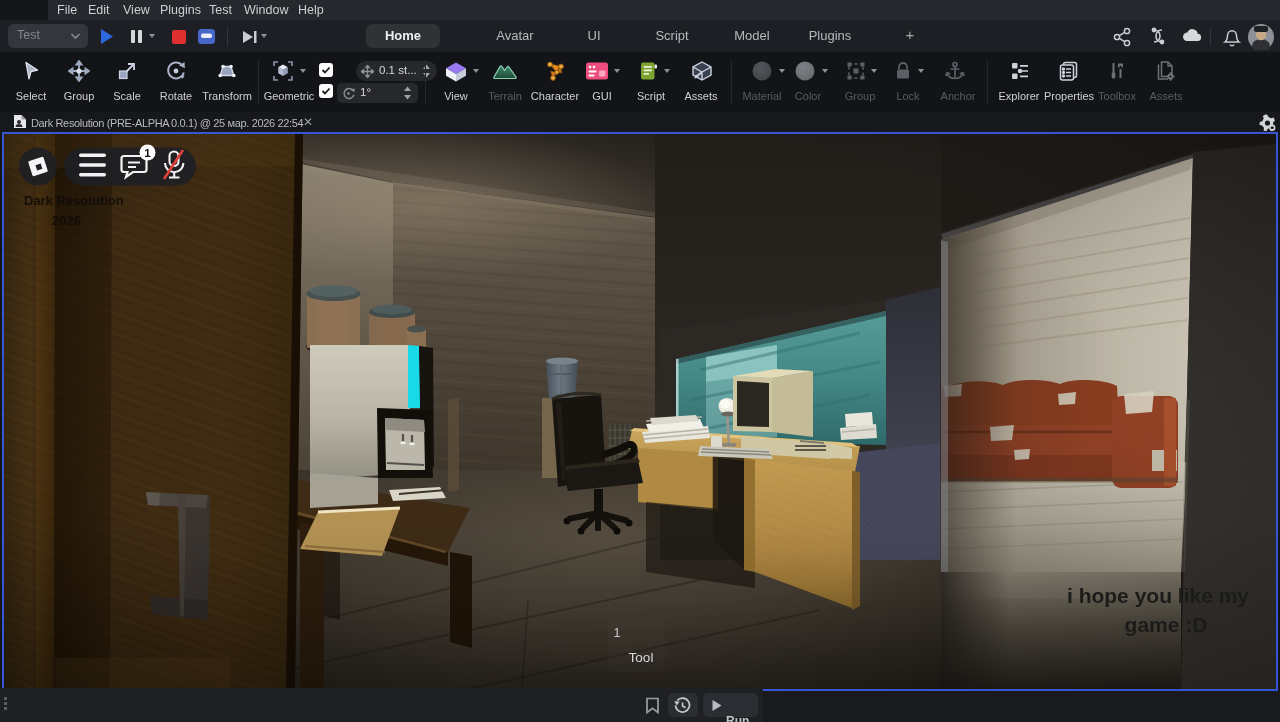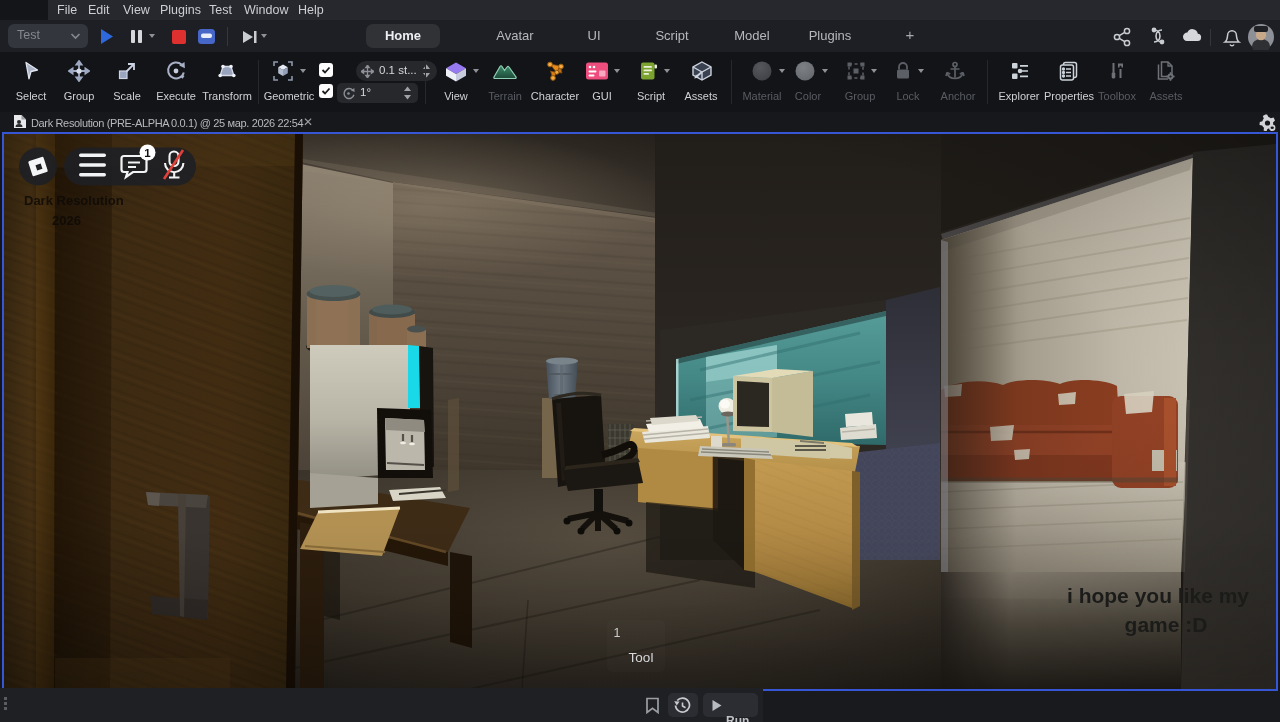--- a/index.html
+++ b/index.html
@@ -111,21 +111,21 @@
       <rect x="3.5" y="11" width="7.5" height="7.5" fill="#9aa5bf" stroke="#ccd3e2" stroke-width="1.2"></rect>
       <path d="M12 4 h6 v6 M18 4 L10.5 11.5" stroke="#ccd3e2" stroke-width="1.8" fill="none"></path>
     </svg>
 <span class="rlabel" style="left:127px">Scale</span>
 <svg class="ricon" style="left:165px" width="22" height="22">
       <path d="M16.5 4.5 A8 8 0 1 0 18.8 12.5" stroke="#a8b1c6" stroke-width="2" fill="none"></path>
       <polygon points="19.5,2 19.9,8.2 14.2,5.6" fill="#a8b1c6"></polygon>
       <circle cx="11" cy="11" r="2.4" fill="#c6cede"></circle>
       <path d="M18.6 15.6 A8 8 0 0 1 16 18.4" stroke="#a8b1c6" stroke-width="2" fill="none" stroke-dasharray="3 3"></path>
     </svg>
-<span class="rlabel" style="left:176px">Execute</span>
+<span class="rlabel" style="left:176px">Rotate</span>
 <svg class="ricon" style="left:216px" width="22" height="22">
       <path d="M7 6.5 L15 6.5 L17.8 15.5 L4.2 15.5 Z" fill="#98a3bd" stroke="#d5dae6" stroke-width="1.3"></path>
       <g fill="#eef1f7">
         <circle cx="7" cy="6.5" r="1.8"></circle>
         <circle cx="15" cy="6.5" r="1.8"></circle>
         <circle cx="17.8" cy="15.5" r="1.8"></circle>
         <circle cx="4.2" cy="15.5" r="1.8"></circle>
       </g>
     </svg>
 <span class="rlabel" style="left:227px">Transform</span>

